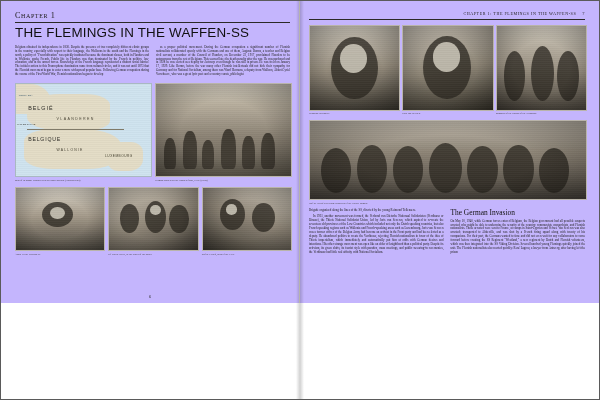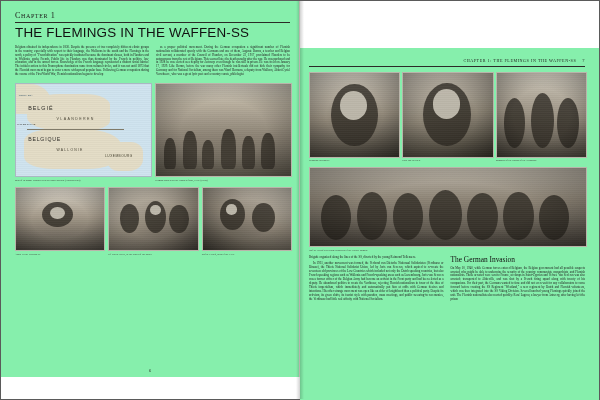--- a/index.html
+++ b/index.html
@@ -18,32 +18,31 @@
     width: 600px;
     height: 400px;
     background: #ffffff;
     display: flex;
     box-sizing: border-box;
     border: 1px solid #5a5a5a;
   }
   .page {
     position: relative;
     width: 300px;
-    height: 376px;
+    height: 302px;
     box-sizing: border-box;
-    background: #86efac;
+    background: #c4b5fd;
     overflow: hidden;
   }
   .page.left {
     padding: 10px 9px 12px 14px;
     border-right: 1px solid #d8d5cd;
   }
   .page.right {
     padding: 10px 14px 12px 9px;
-    margin-top: 47px;
   }
   
   .runhead {
     display: flex;
     align-items: center;
     justify-content: flex-end;
     font-size: 4.1px;
     letter-spacing: 0.55px;
     color: #23221f;
     text-transform: uppercase;

